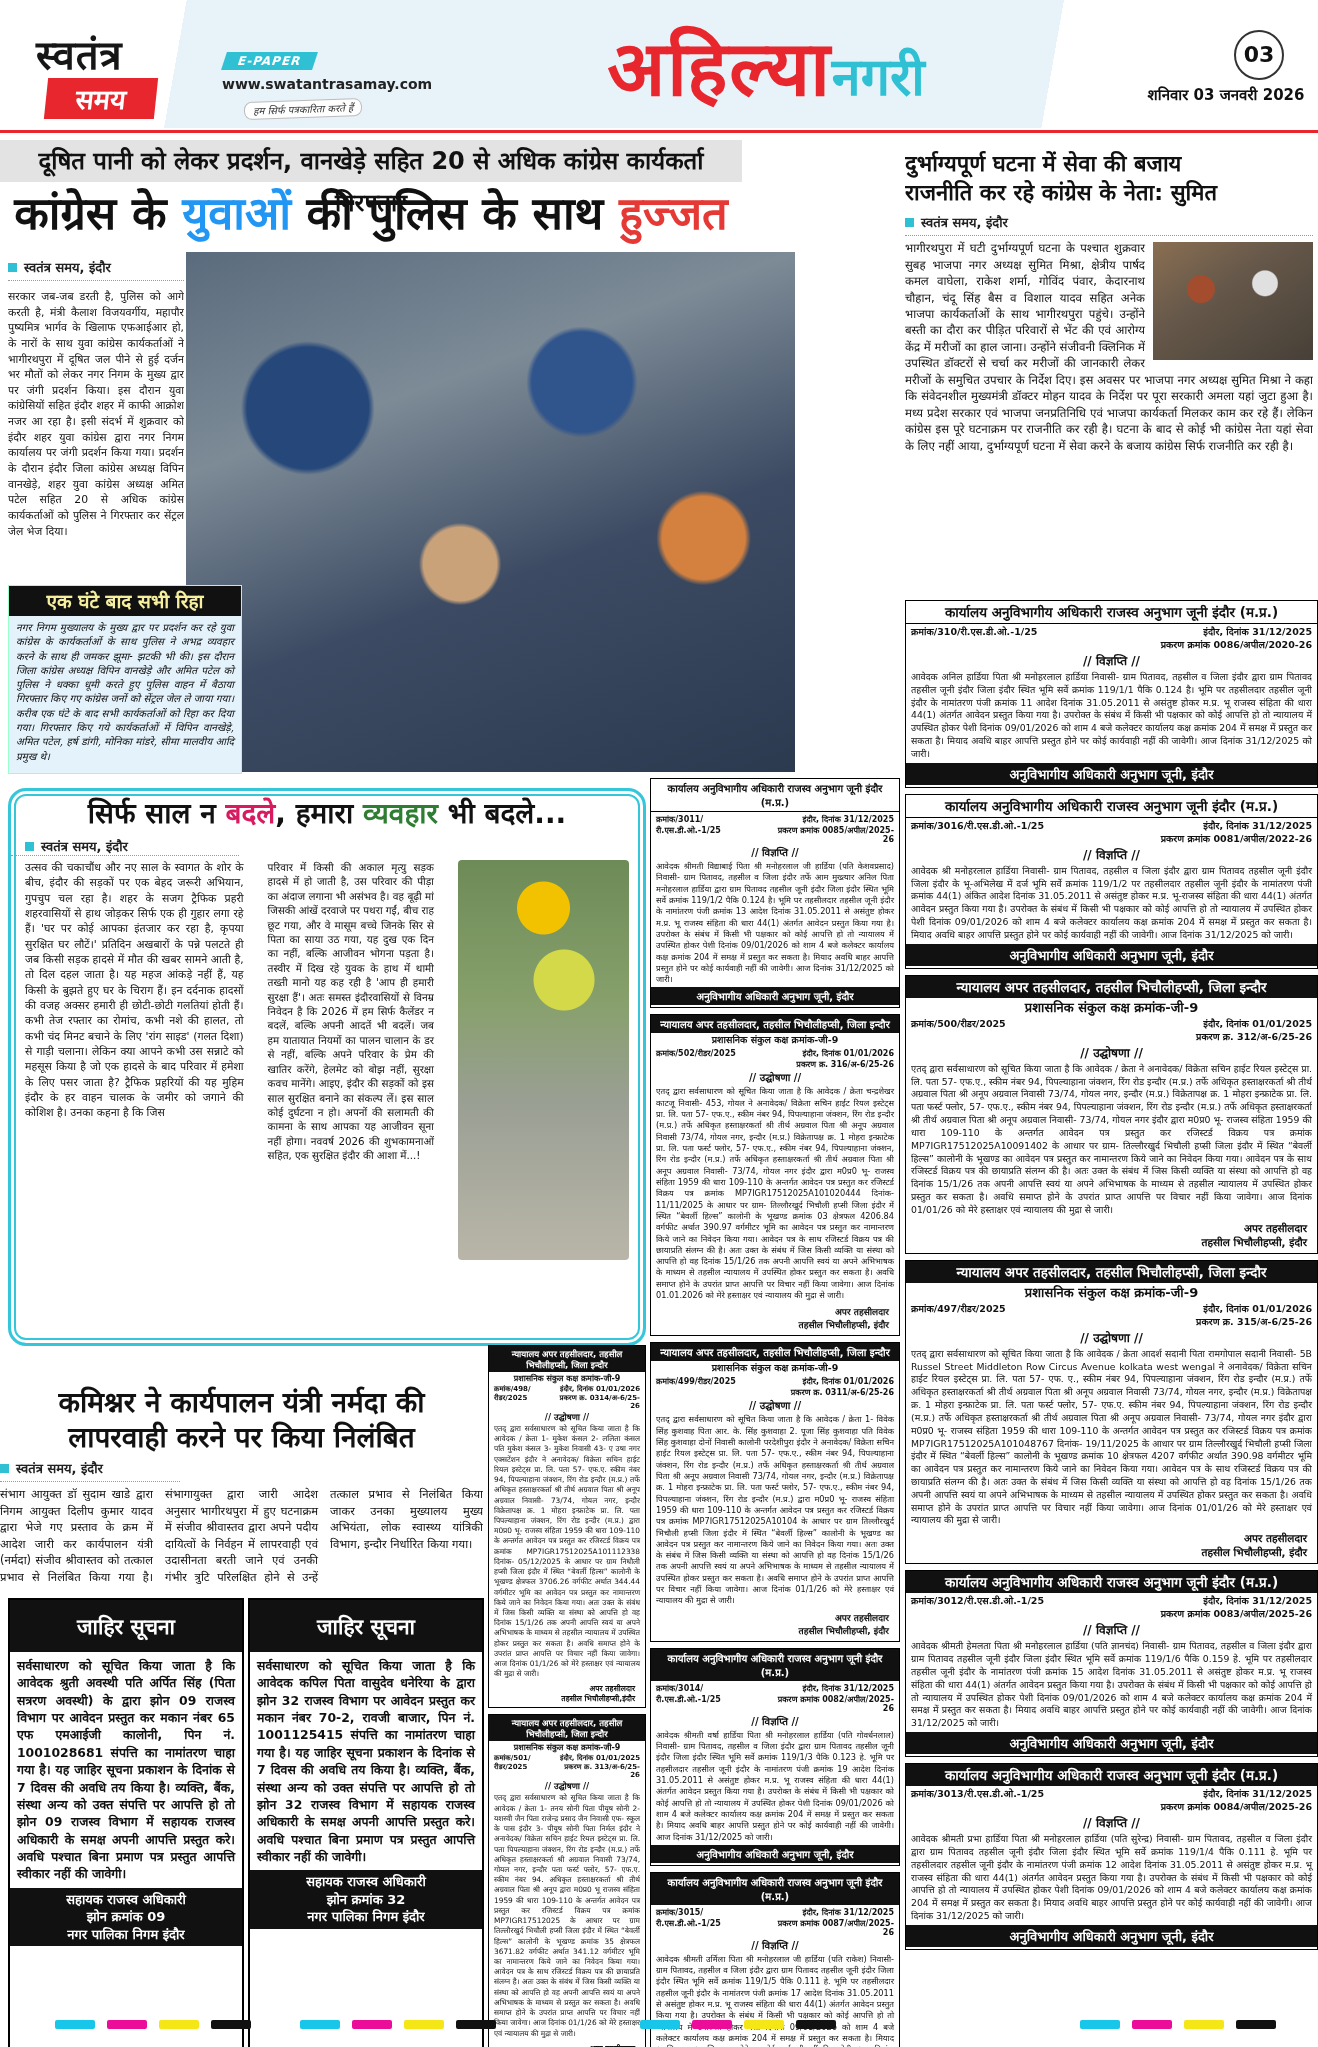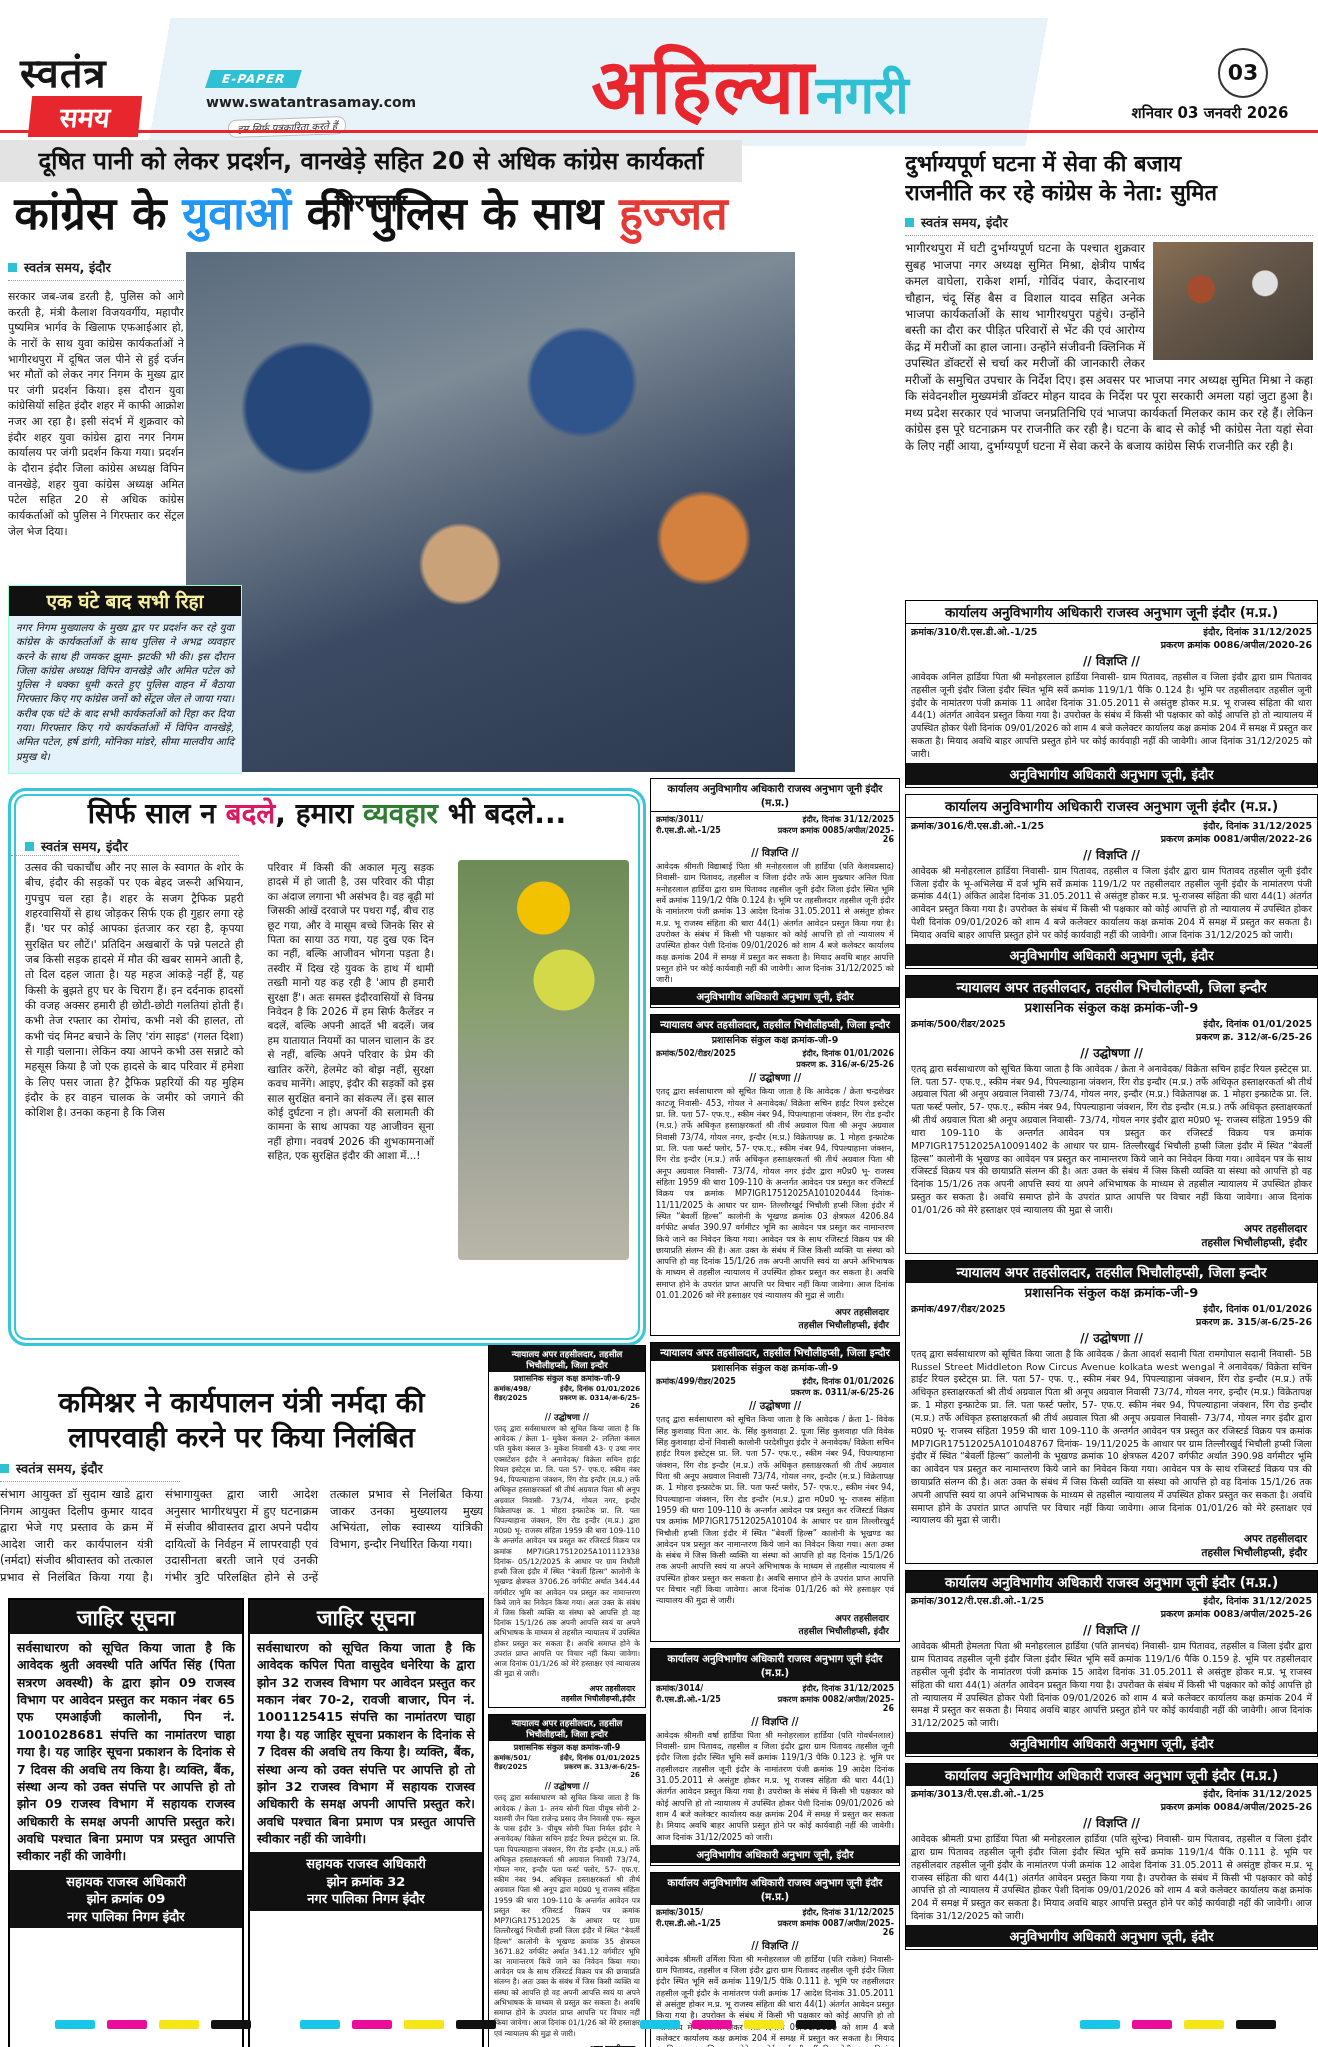--- a/index.html
+++ b/index.html
@@ -1,20 +1,20 @@
 <!DOCTYPE html>
 <html><head>
 <meta charset="utf-8">
 <style>
   html,body{margin:0;padding:0;background:#888;}
   .page{position:relative;width:1318px;height:2047px;background:#fff;overflow:hidden;
         font-family:"DejaVu Sans",sans-serif;color:#111;}
   .abs{position:absolute;}
   
-  .masthead{left:0;top:0;width:1196px;height:128px;background:linear-gradient(100deg,#ffffff 0 14%,#e7f3f8 14% 86%,#ffffff 86%);margin-top:18px;}
+  .masthead{left:16px;top:0;width:1196px;height:128px;background:linear-gradient(100deg,#ffffff 0 14%,#e7f3f8 14% 86%,#ffffff 86%);}
   .logo-top{left:20px;top:26px;font-size:40px;font-weight:900;letter-spacing:1px;color:#161616;}
   .logo-bottom{left:30px;top:78px;width:110px;background:#e8262d;color:#fff;text-align:center;
                font-size:27px;font-weight:900;padding:2px 0;transform:skewX(-6deg);}
   .epaper{left:208px;top:52px;background:#2fc1d3;color:#fff;font-size:12px;font-weight:800;
           padding:2px 14px;transform:skewX(-18deg);letter-spacing:1px;}
   .url{left:206px;top:76px;font-size:14px;font-weight:700;color:#222;}
   .tagline{left:228px;top:100px;font-size:10px;font-style:italic;color:#333;background:#fff;
            border:1px solid #bbb;border-radius:8px;padding:1px 8px;transform:rotate(-2deg);}
   .big-title{left:430px;top:14px;width:640px;text-align:center;white-space:nowrap;}
   .big-title .t1{font-size:76px;font-weight:900;color:#e8262d;letter-spacing:2px;}
@@ -73,21 +73,21 @@
                  linear-gradient(180deg,#6d8b57 0%,#87a06b 35%,#9a9f93 60%,#b9b6a9 100%);}
   .f-byline{padding:0 14px;margin-bottom:4px;}
   
   .comm{left:0;top:1385px;width:483px;height:212px;overflow:hidden;}
   .comm .ttl{text-align:center;font-size:28px;font-weight:900;line-height:1.25;}
   .comm .byline{width:180px;margin:4px 0;}
   .comm .bd{font-size:11.4px;line-height:1.45;text-align:justify;column-count:3;column-gap:12px;margin-top:4px;}
   
   .pubnotice{width:232px;height:447px;border:2px solid #000;overflow:hidden;background:#fff;}
   .pn1{left:8px;top:1598px;} .pn2{left:248px;top:1598px;}
-  .pubnotice .hd{background:#111;color:#fff;text-align:center;font-size:21px;font-weight:900;padding:3px 0;}
+  .pubnotice .hd{background:#111;color:#fff;text-align:center;font-size:21px;font-weight:900;padding:12px 0;}
   .pubnotice .bd{font-size:12.4px;font-weight:700;line-height:1.4;padding:5px 7px;text-align:justify;}
   .pubnotice .ft{background:#111;color:#fff;text-align:center;font-size:13px;font-weight:800;
                  line-height:1.35;padding:3px 0;}
   
   .ncol{display:flex;flex-direction:column;gap:6px;overflow:hidden;}
   #col-right{left:905px;top:600px;width:413px;height:1447px;}
   #col-mid{left:650px;top:778px;width:250px;height:1269px;}
   #col-narrow{left:488px;top:1345px;width:158px;height:702px;}
   .notice{border:1px solid #000;background:#fff;padding:0 0 2px 0;flex:0 0 auto;}
   .n-head{font-weight:900;text-align:center;padding:2px 2px;}

